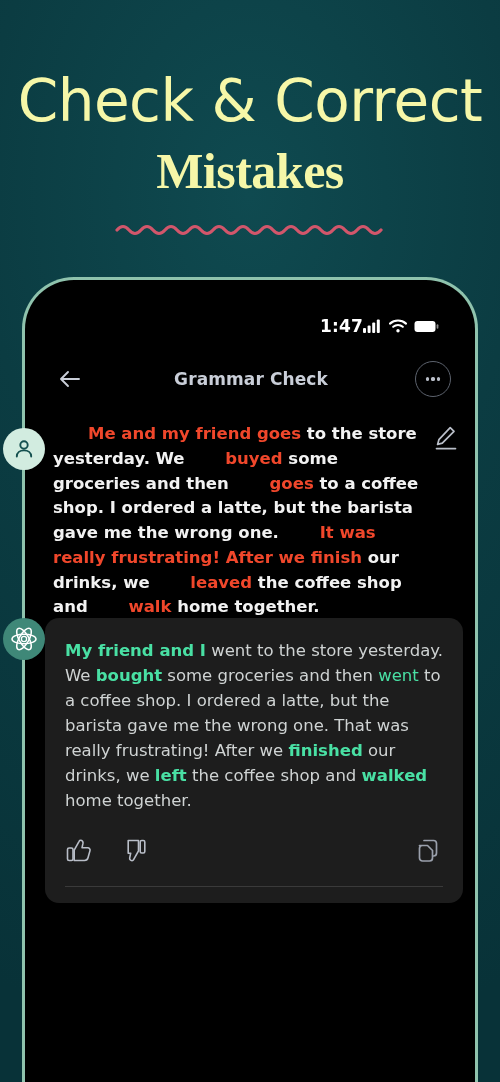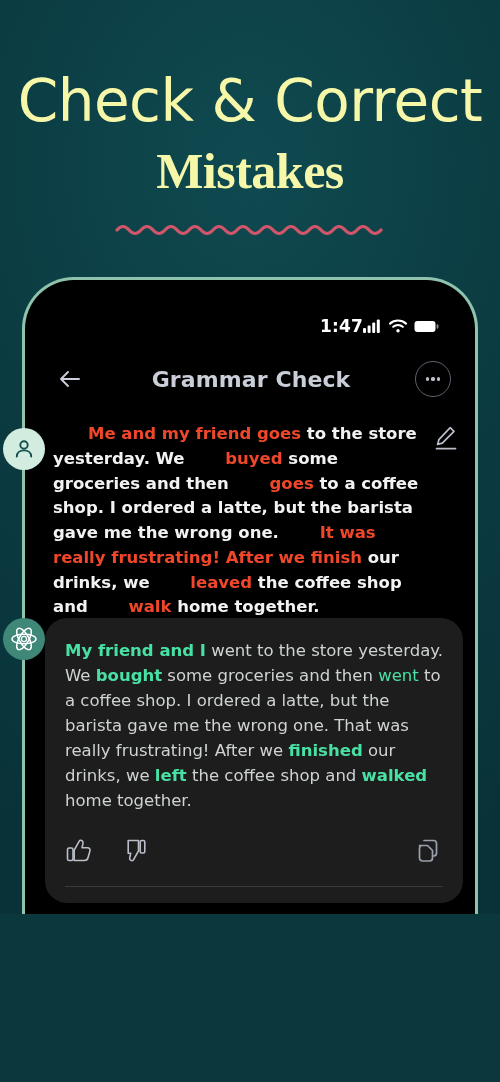--- a/index.html
+++ b/index.html
@@ -3,21 +3,21 @@
 <meta charset="utf-8">
 <style>
   html, body {
     margin: 0;
     padding: 0;
     background: #0a383d;
   }
   .screen {
     position: relative;
     width: 500px;
-    height: 914px;
+    height: 1082px;
     overflow: hidden;
     background: radial-gradient(ellipse 120% 80% at 50% 18%, #0f4a50 0%, #0b3c42 45%, #083238 100%);
     font-family: "DejaVu Sans", "Liberation Sans", sans-serif;
   }
 
   
   .headline {
     position: absolute;
     left: 0; right: 0;
     top: 70px;
@@ -103,21 +103,21 @@
   }
   .nav-back {
     width: 34px; height: 34px;
     display: flex; align-items: center; justify-content: center;
     cursor: pointer;
   }
   .nav-title {
     flex: 1;
     text-align: center;
     color: #c9ced8;
-    font-size: 22px;
+    font-size: 17px;
     font-weight: 700;
     letter-spacing: 0.1px;
   }
   .nav-menu {
     width: 34px; height: 34px;
     border-radius: 50%;
     border: 1.6px solid #5d636e;
     display: flex; align-items: center; justify-content: center;
     gap: 2.5px;
     cursor: pointer;
@@ -149,21 +149,21 @@
   .err { color: #f0472b; margin-left: 35px; }
   .edit-icon { width: 30px; padding-top: 2px; cursor: pointer; }
 
   
   .ai-card {
     position: absolute;
     top: 338px;
     left: 20px;
     right: 12px;
     background: #1d1d1d;
-    border-radius: 22px;
+    border-radius: 14px;
     padding: 20px 20px 16px 20px;
     box-sizing: border-box;
   }
   .ai-text {
     color: #cfd3d3;
     font-size: 16.5px;
     line-height: 1.52;
     font-weight: 400;
   }
   .fix { color: #49e0a4; font-weight: 700; }

